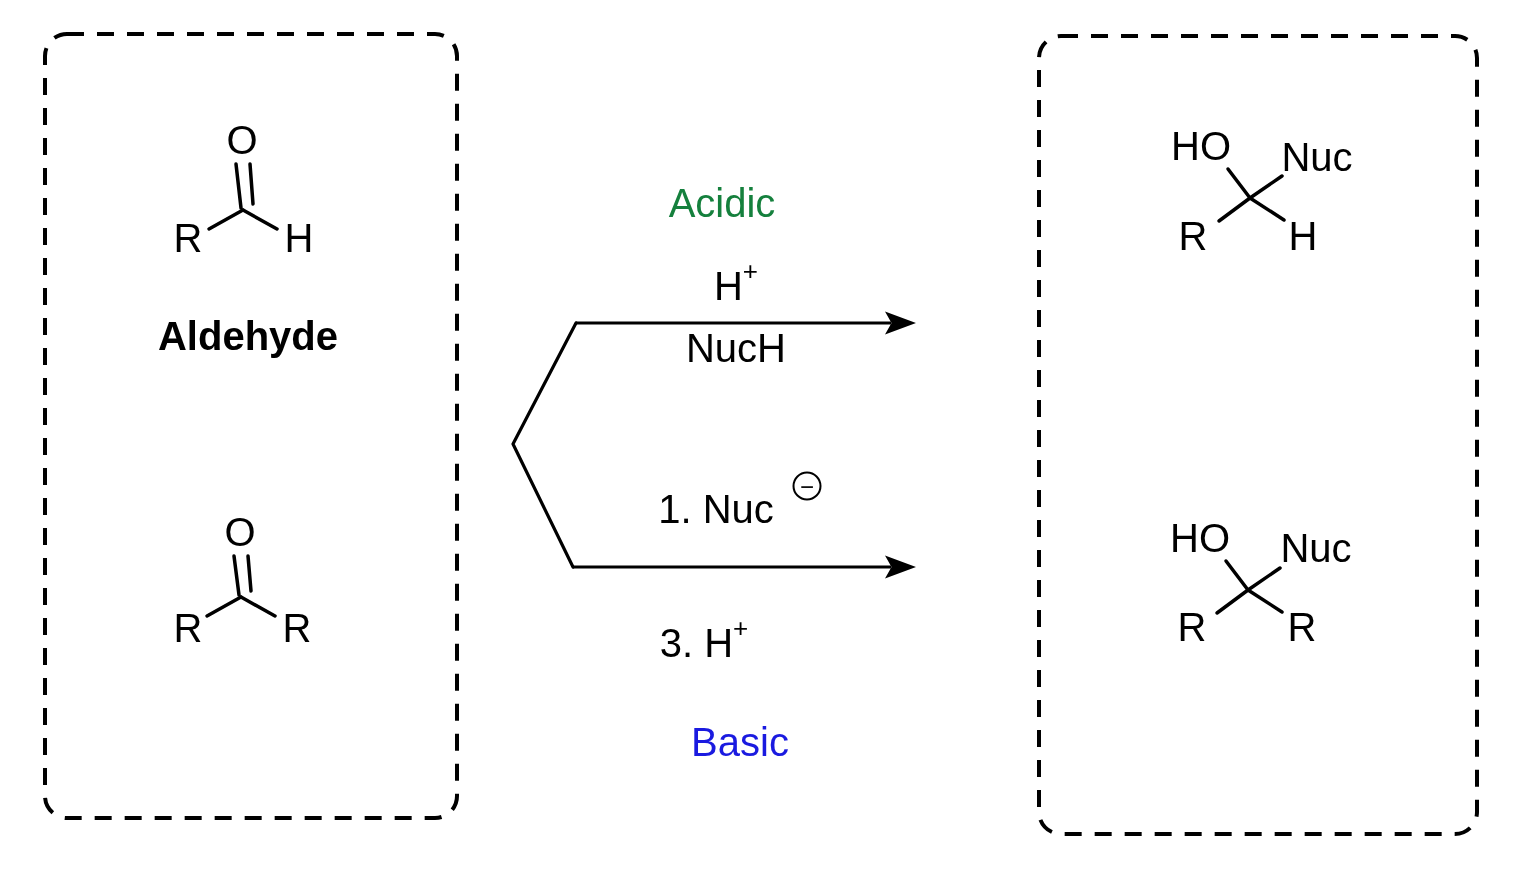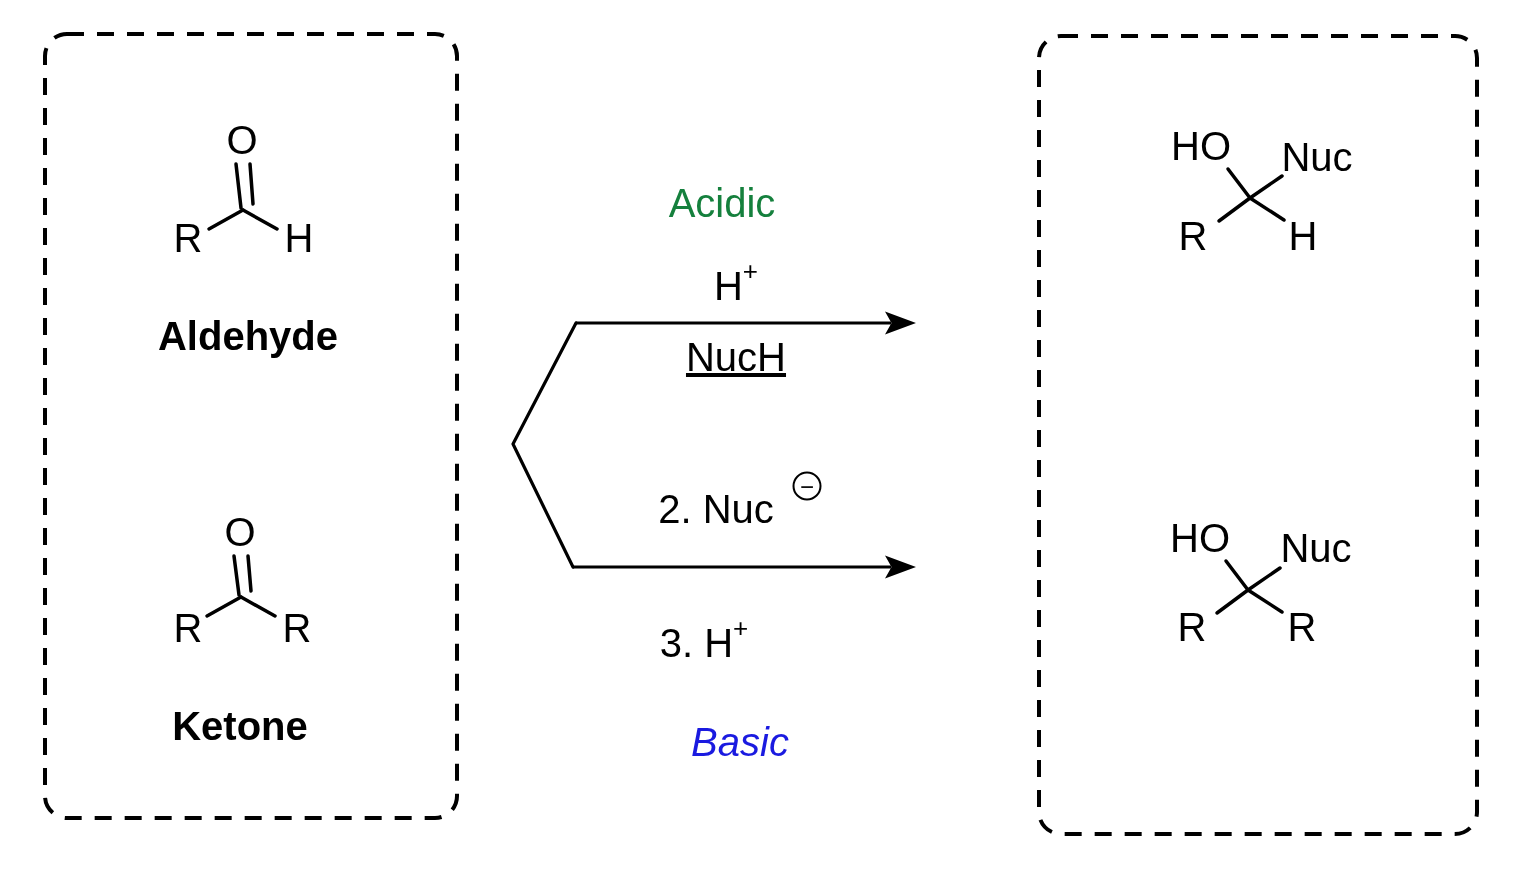--- a/index.html
+++ b/index.html
@@ -6,21 +6,21 @@
   html,body { background:#ffffff; }
   body { font-family:"Liberation Sans", sans-serif; color:#000; }
   .canvas { position:relative; width:1540px; height:870px; background:#fff; overflow:hidden; }
   .svg-layer { position:absolute; left:0; top:0; width:1540px; height:870px; }
   .t {
     position:absolute; transform:translate(-50%,-50%);
     font-size:40px; line-height:1; white-space:nowrap; color:#000;
   }
   .struct-name { font-weight:bold; }
   .acidic { color:#15803d; }
-  .basic  { color:#1a1ae0;font-style:italic; }
+  .basic  { color:#1a1ae0; }
   sup.chg { font-size:26px; position:relative; top:-6px; vertical-align:super; line-height:0; }
   .charge-circle {
     position:absolute; transform:translate(-50%,-50%);
     width:29px; height:29px; border:2.5px solid #000; border-radius:50%;
     display:flex; align-items:center; justify-content:center;
     font-size:24px; line-height:1;
   }
 </style>
 </head>
 <body>
@@ -70,29 +70,28 @@
   </svg>
 
   <div class="t" style="left:242px; top:140px;">O</div>
   <div class="t" style="left:188px; top:238px;">R</div>
   <div class="t" style="left:299px; top:238px;">H</div>
   <div class="t struct-name" style="left:248px; top:336px;">Aldehyde</div>
 
   <div class="t" style="left:240px; top:532px;">O</div>
   <div class="t" style="left:188px; top:628px;">R</div>
   <div class="t" style="left:297px; top:628px;">R</div>
-  <div class="t struct-name" style="left:240px; top:726px;">Ketone</div>
 
   <div class="t acidic" style="left:722px; top:203px;">Acidic</div>
 
   <div class="t" style="left:736px; top:286px;"><span>H</span><sup class="chg">+</sup></div>
 
-  <div class="t" style="left:736px; top:357px;text-decoration:underline;">NucH</div>
+  <div class="t" style="left:736px; top:348px;">NucH</div>
 
-  <div class="t" style="left:716px; top:509px;">2. Nuc</div>
+  <div class="t" style="left:716px; top:509px;">1. Nuc</div>
   <div class="charge-circle" style="left:807px; top:486px;">−</div>
 
   <div class="t" style="left:704px; top:643px;"><span>3. H</span><sup class="chg">+</sup></div>
 
   <div class="t basic" style="left:740px; top:742px;">Basic</div>
 
   <div class="t" style="left:1201px; top:146px;">HO</div>
   <div class="t" style="left:1317px; top:157px;">Nuc</div>
   <div class="t" style="left:1193px; top:236px;">R</div>
   <div class="t" style="left:1303px; top:236px;">H</div>

